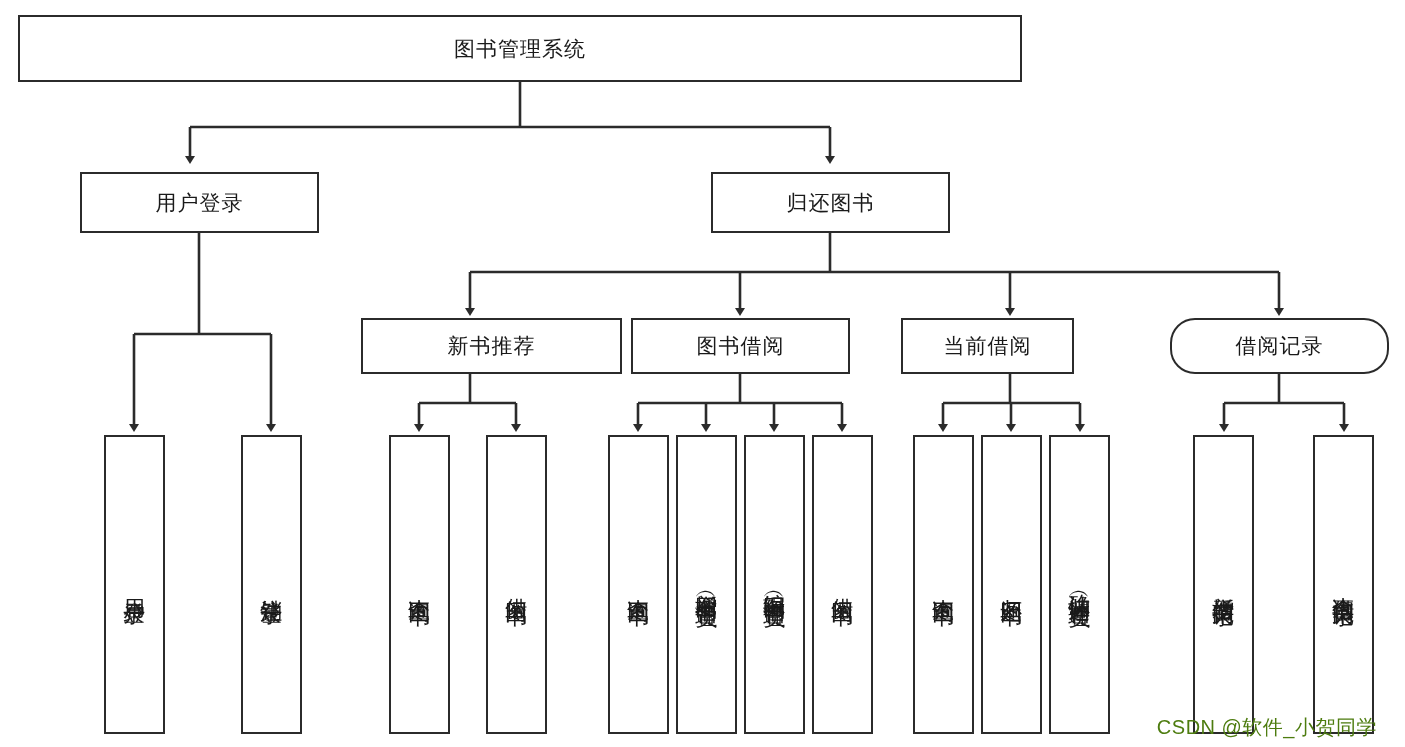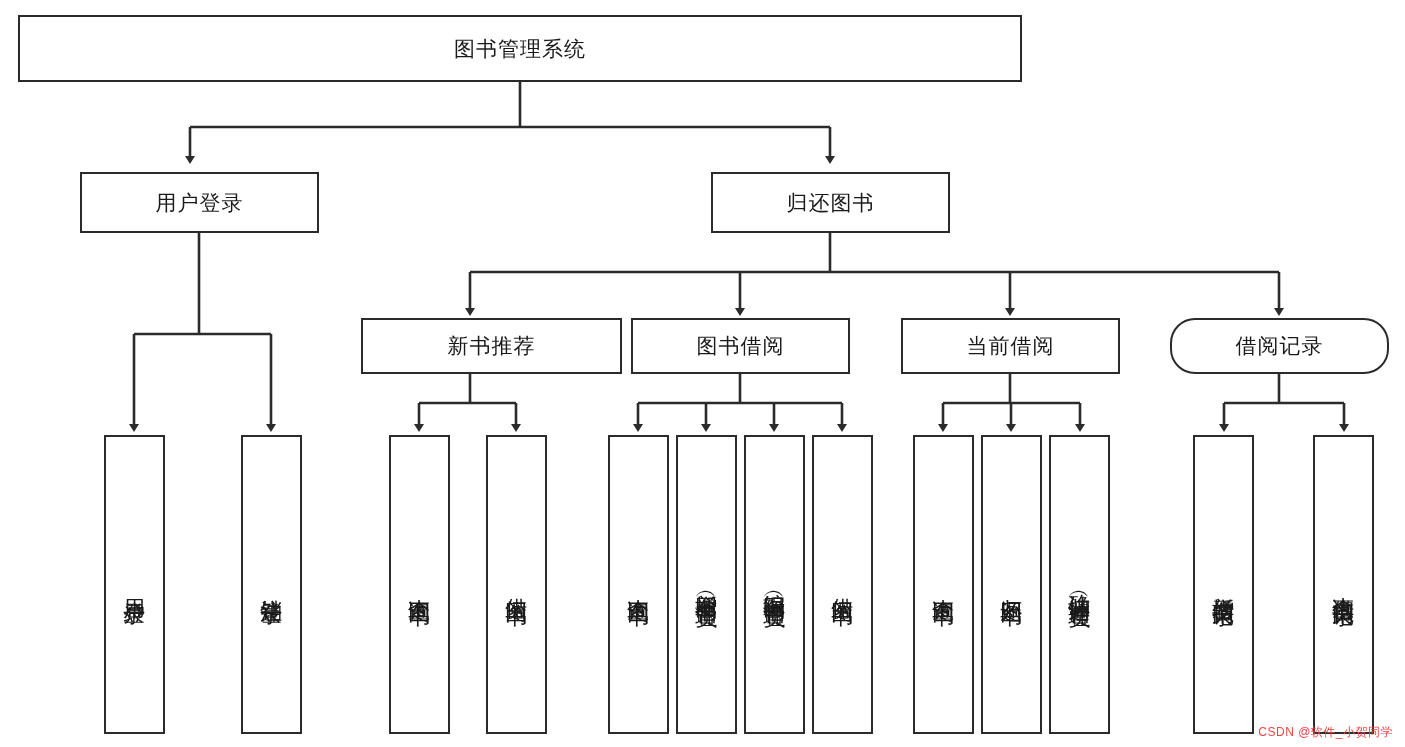--- a/index.html
+++ b/index.html
@@ -50,24 +50,24 @@
     padding: 6px 0;
   }
   .node.vert .vtext {
     writing-mode: vertical-rl;
     text-orientation: upright;
     display: block;
     white-space: normal;
   }
   #watermark {
     position: absolute;
-    right: 12px;
+    right: 28px;
     bottom: 6px;
-    font-size: 12px;
-    color: #ef4444;
+    font-size: 20px;
+    color: #4d7c0f;
     letter-spacing: 0.5px;
     white-space: nowrap;
   }
 </style>
 </head>
 <body>
 
 <div id="canvas">
 
   <svg class="wires" viewBox="0 0 1405 747">
@@ -130,21 +130,21 @@
   <div class="node horiz" style="left:711px; top:172px; width:239px; height:61px;">
     <span>归还图书</span>
   </div>
 
   <div class="node horiz" style="left:361px; top:318px; width:261px; height:56px;">
     <span>新书推荐</span>
   </div>
   <div class="node horiz" style="left:631px; top:318px; width:219px; height:56px;">
     <span>图书借阅</span>
   </div>
-  <div class="node horiz" style="left:901px; top:318px; width:219px; height:56px;">
+  <div class="node horiz" style="left:901px; top:318px; width:173px; height:56px;">
     <span>当前借阅</span>
   </div>
   <div class="node horiz" style="left:1170px; top:318px; width:219px; height:56px;border-radius:25px;">
     <span>借阅记录</span>
   </div>
 
   <div class="node vert" style="left:104px; top:435px; width:61px; height:299px;">
     <span class="vtext">用户登录</span>
   </div>
   <div class="node vert" style="left:241px; top:435px; width:61px; height:299px;">

